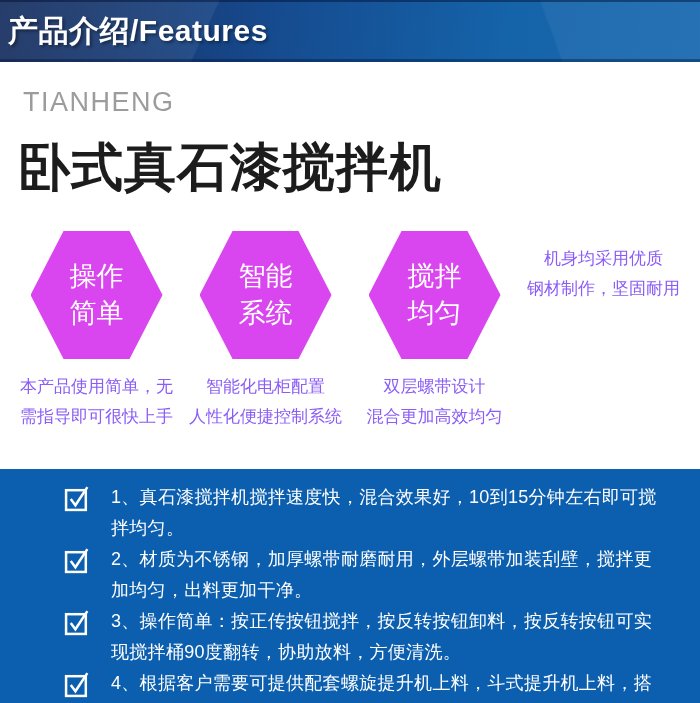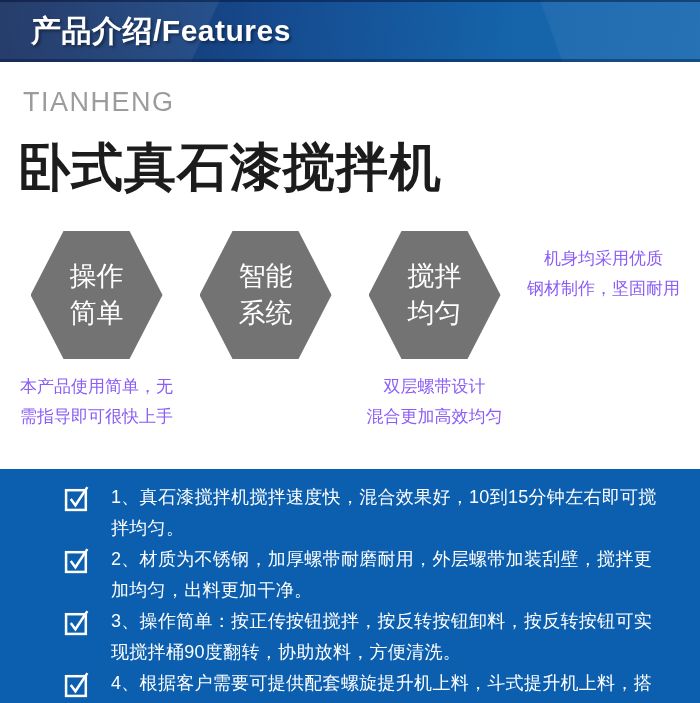--- a/index.html
+++ b/index.html
@@ -12,21 +12,21 @@
     flex-direction: column;
     overflow: hidden;
   }
 
   
   .header {
     height: 62px;
     flex: 0 0 62px;
     display: flex;
     align-items: center;
-    padding-left: 31px;
+    padding-left: 8px;
     background-image:
       linear-gradient(115deg, rgba(255,255,255,0.07) 0%, rgba(255,255,255,0.07) 30%, rgba(255,255,255,0) 30.3%),
       linear-gradient(250deg, rgba(255,255,255,0.05) 0%, rgba(255,255,255,0.05) 22%, rgba(255,255,255,0) 22.3%),
       linear-gradient(78deg, rgba(0,10,50,0.25) 0%, rgba(0,10,50,0) 40%),
       linear-gradient(98deg, #1e3a6e 0%, #164a8e 38%, #1563a9 72%, #1a6ab1 100%);
     box-shadow: inset 0 2px 0 rgba(0,12,45,0.45), inset 0 -3px 0 rgba(0,20,60,0.40);
   }
   .header-title {
     color: #ffffff;
     font-size: 30px;
@@ -59,21 +59,21 @@
   }
   .feature-col {
     flex: 1 1 0;
     display: flex;
     flex-direction: column;
     align-items: center;
   }
   .hexagon {
     width: 132px;
     height: 128px;
-    background: #737373;
+    background: #d946ef;
     clip-path: polygon(25% 0%, 75% 0%, 100% 50%, 75% 100%, 25% 100%, 0% 50%);
     display: flex;
     flex-direction: column;
     align-items: center;
     justify-content: center;
     color: #ffffff;
     font-size: 27px;
     line-height: 37px;
     text-align: center;
   }
@@ -143,20 +143,24 @@
       <div>本产品使用简单，无</div>
       <div>需指导即可很快上手</div>
     </div>
   </div>
 
   <div class="feature-col">
     <div class="hexagon">
       <span>智能</span>
       <span>系统</span>
     </div>
+    <div class="feature-desc">
+      <div>智能化电柜配置</div>
+      <div>人性化便捷控制系统</div>
+    </div>
   </div>
 
   <div class="feature-col">
     <div class="hexagon">
       <span>搅拌</span>
       <span>均匀</span>
     </div>
     <div class="feature-desc">
       <div>双层螺带设计</div>
       <div>混合更加高效均匀</div>

